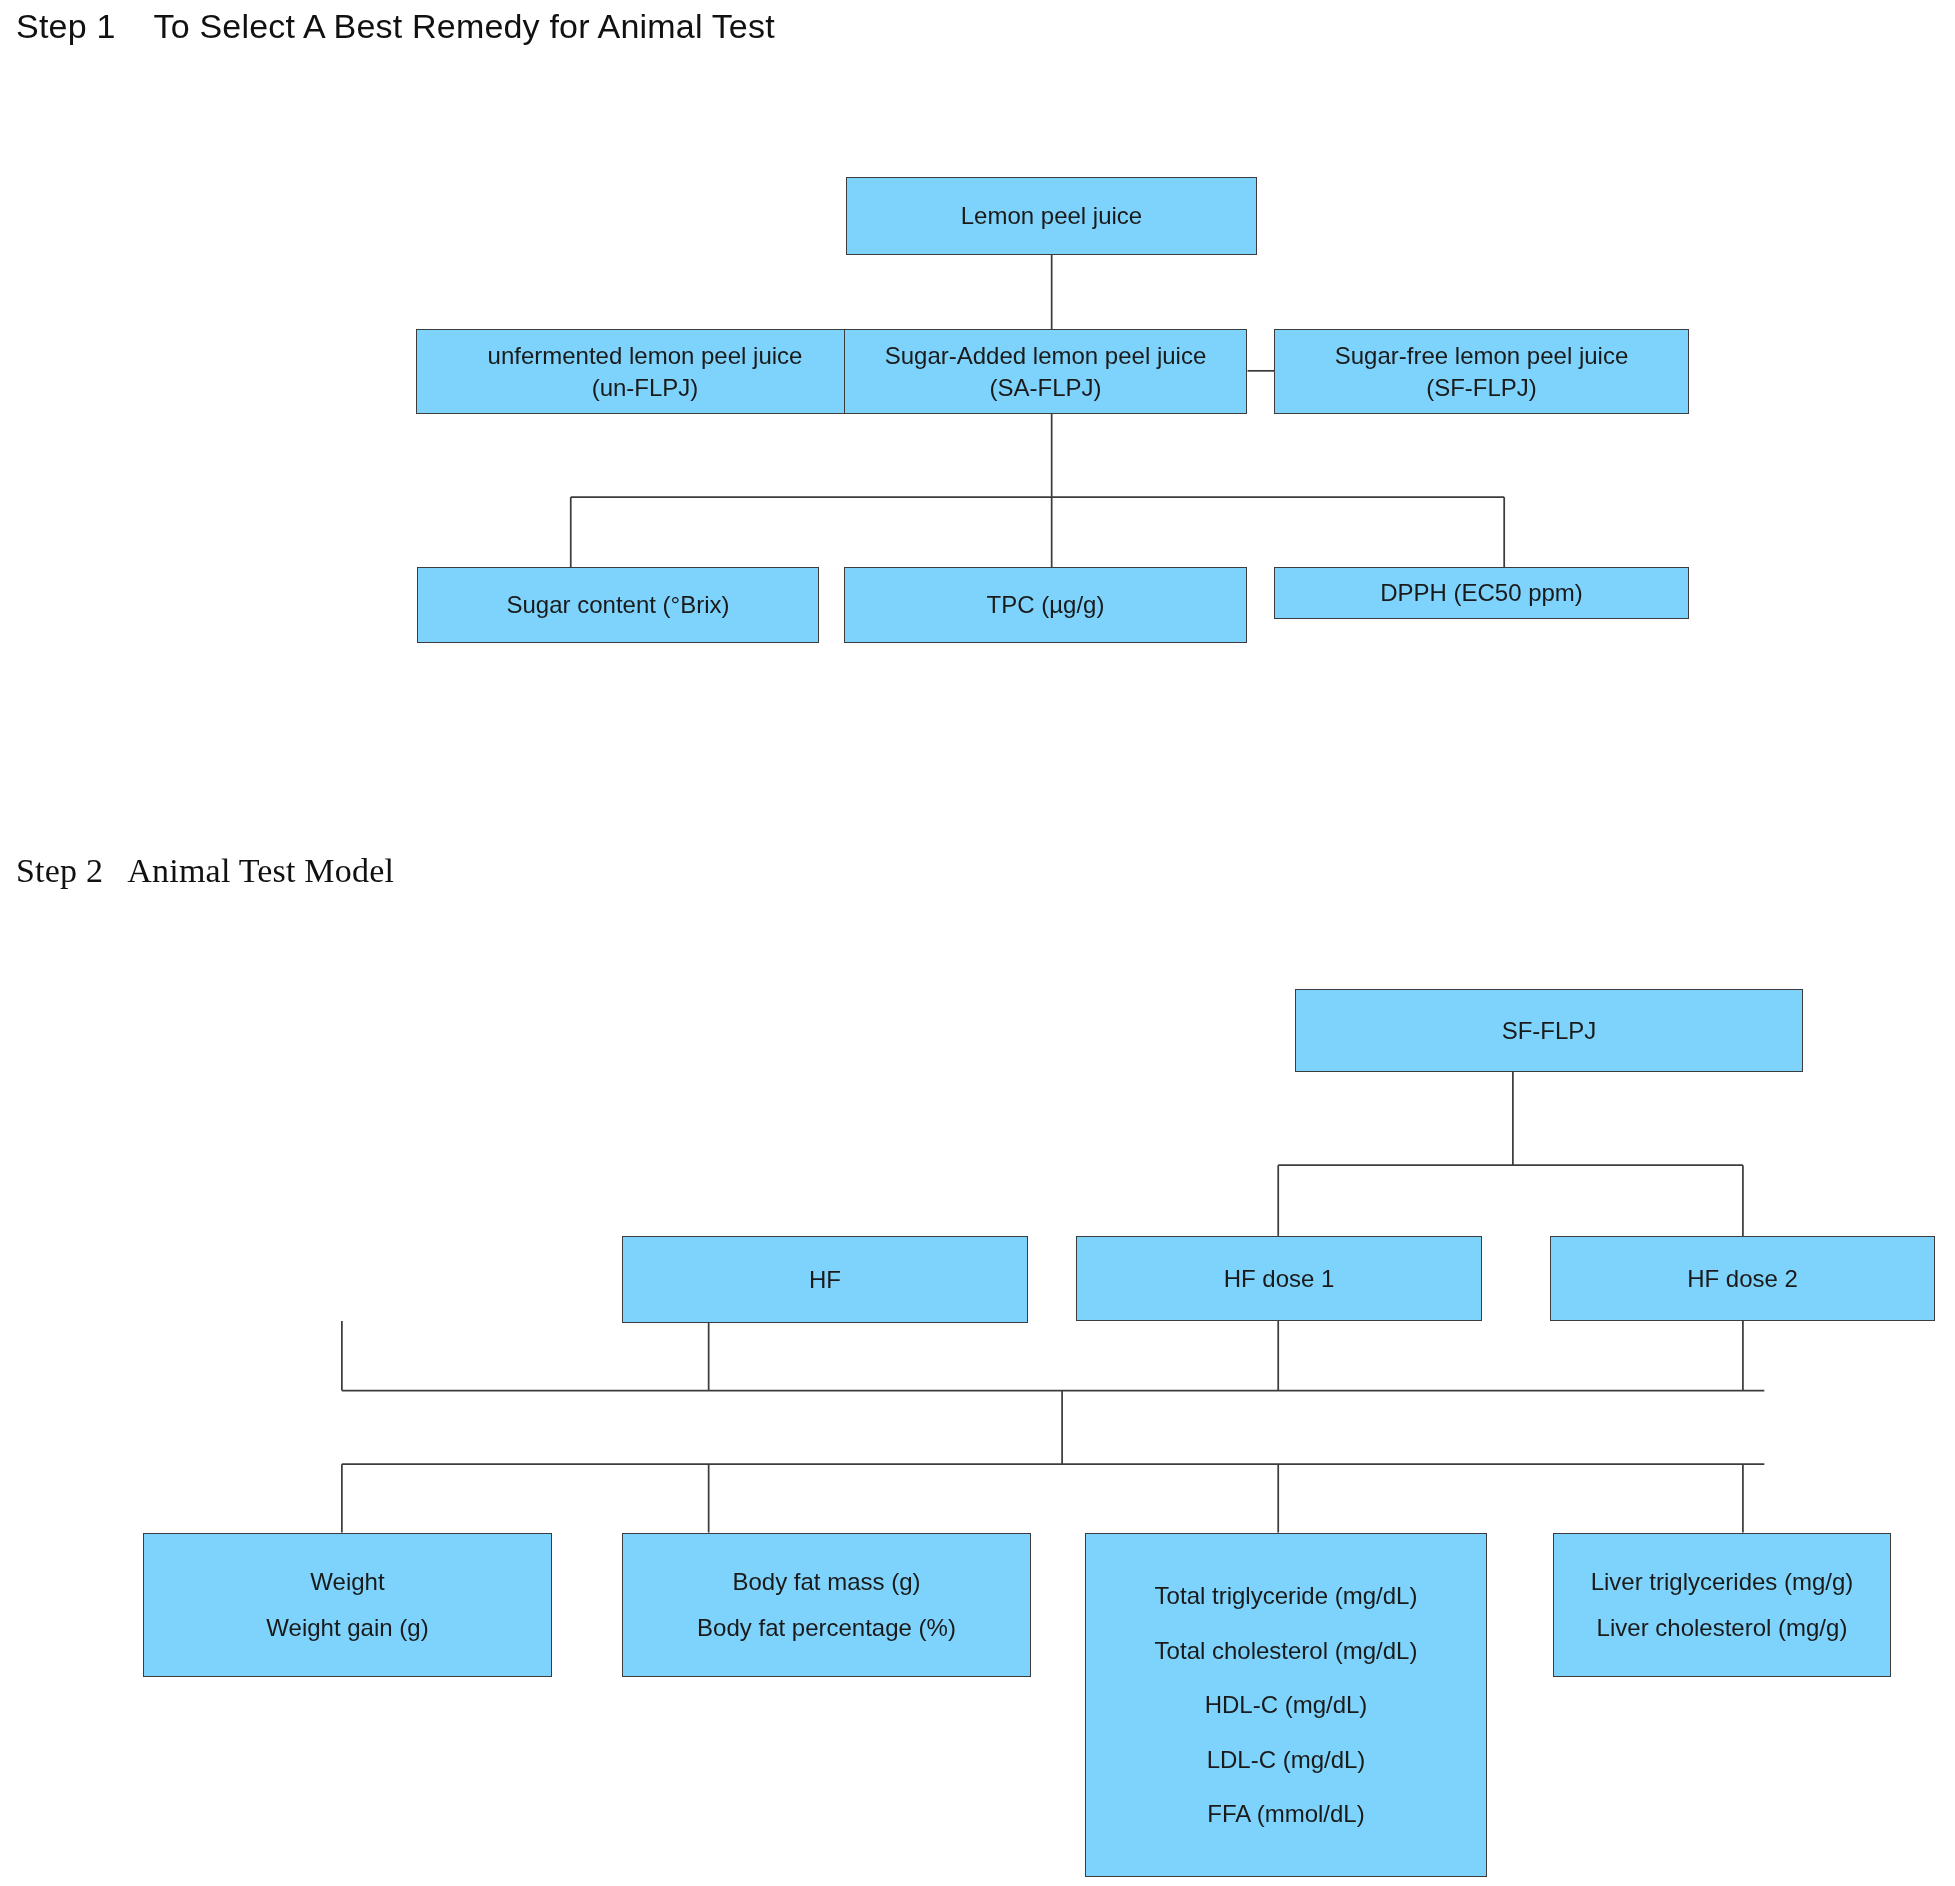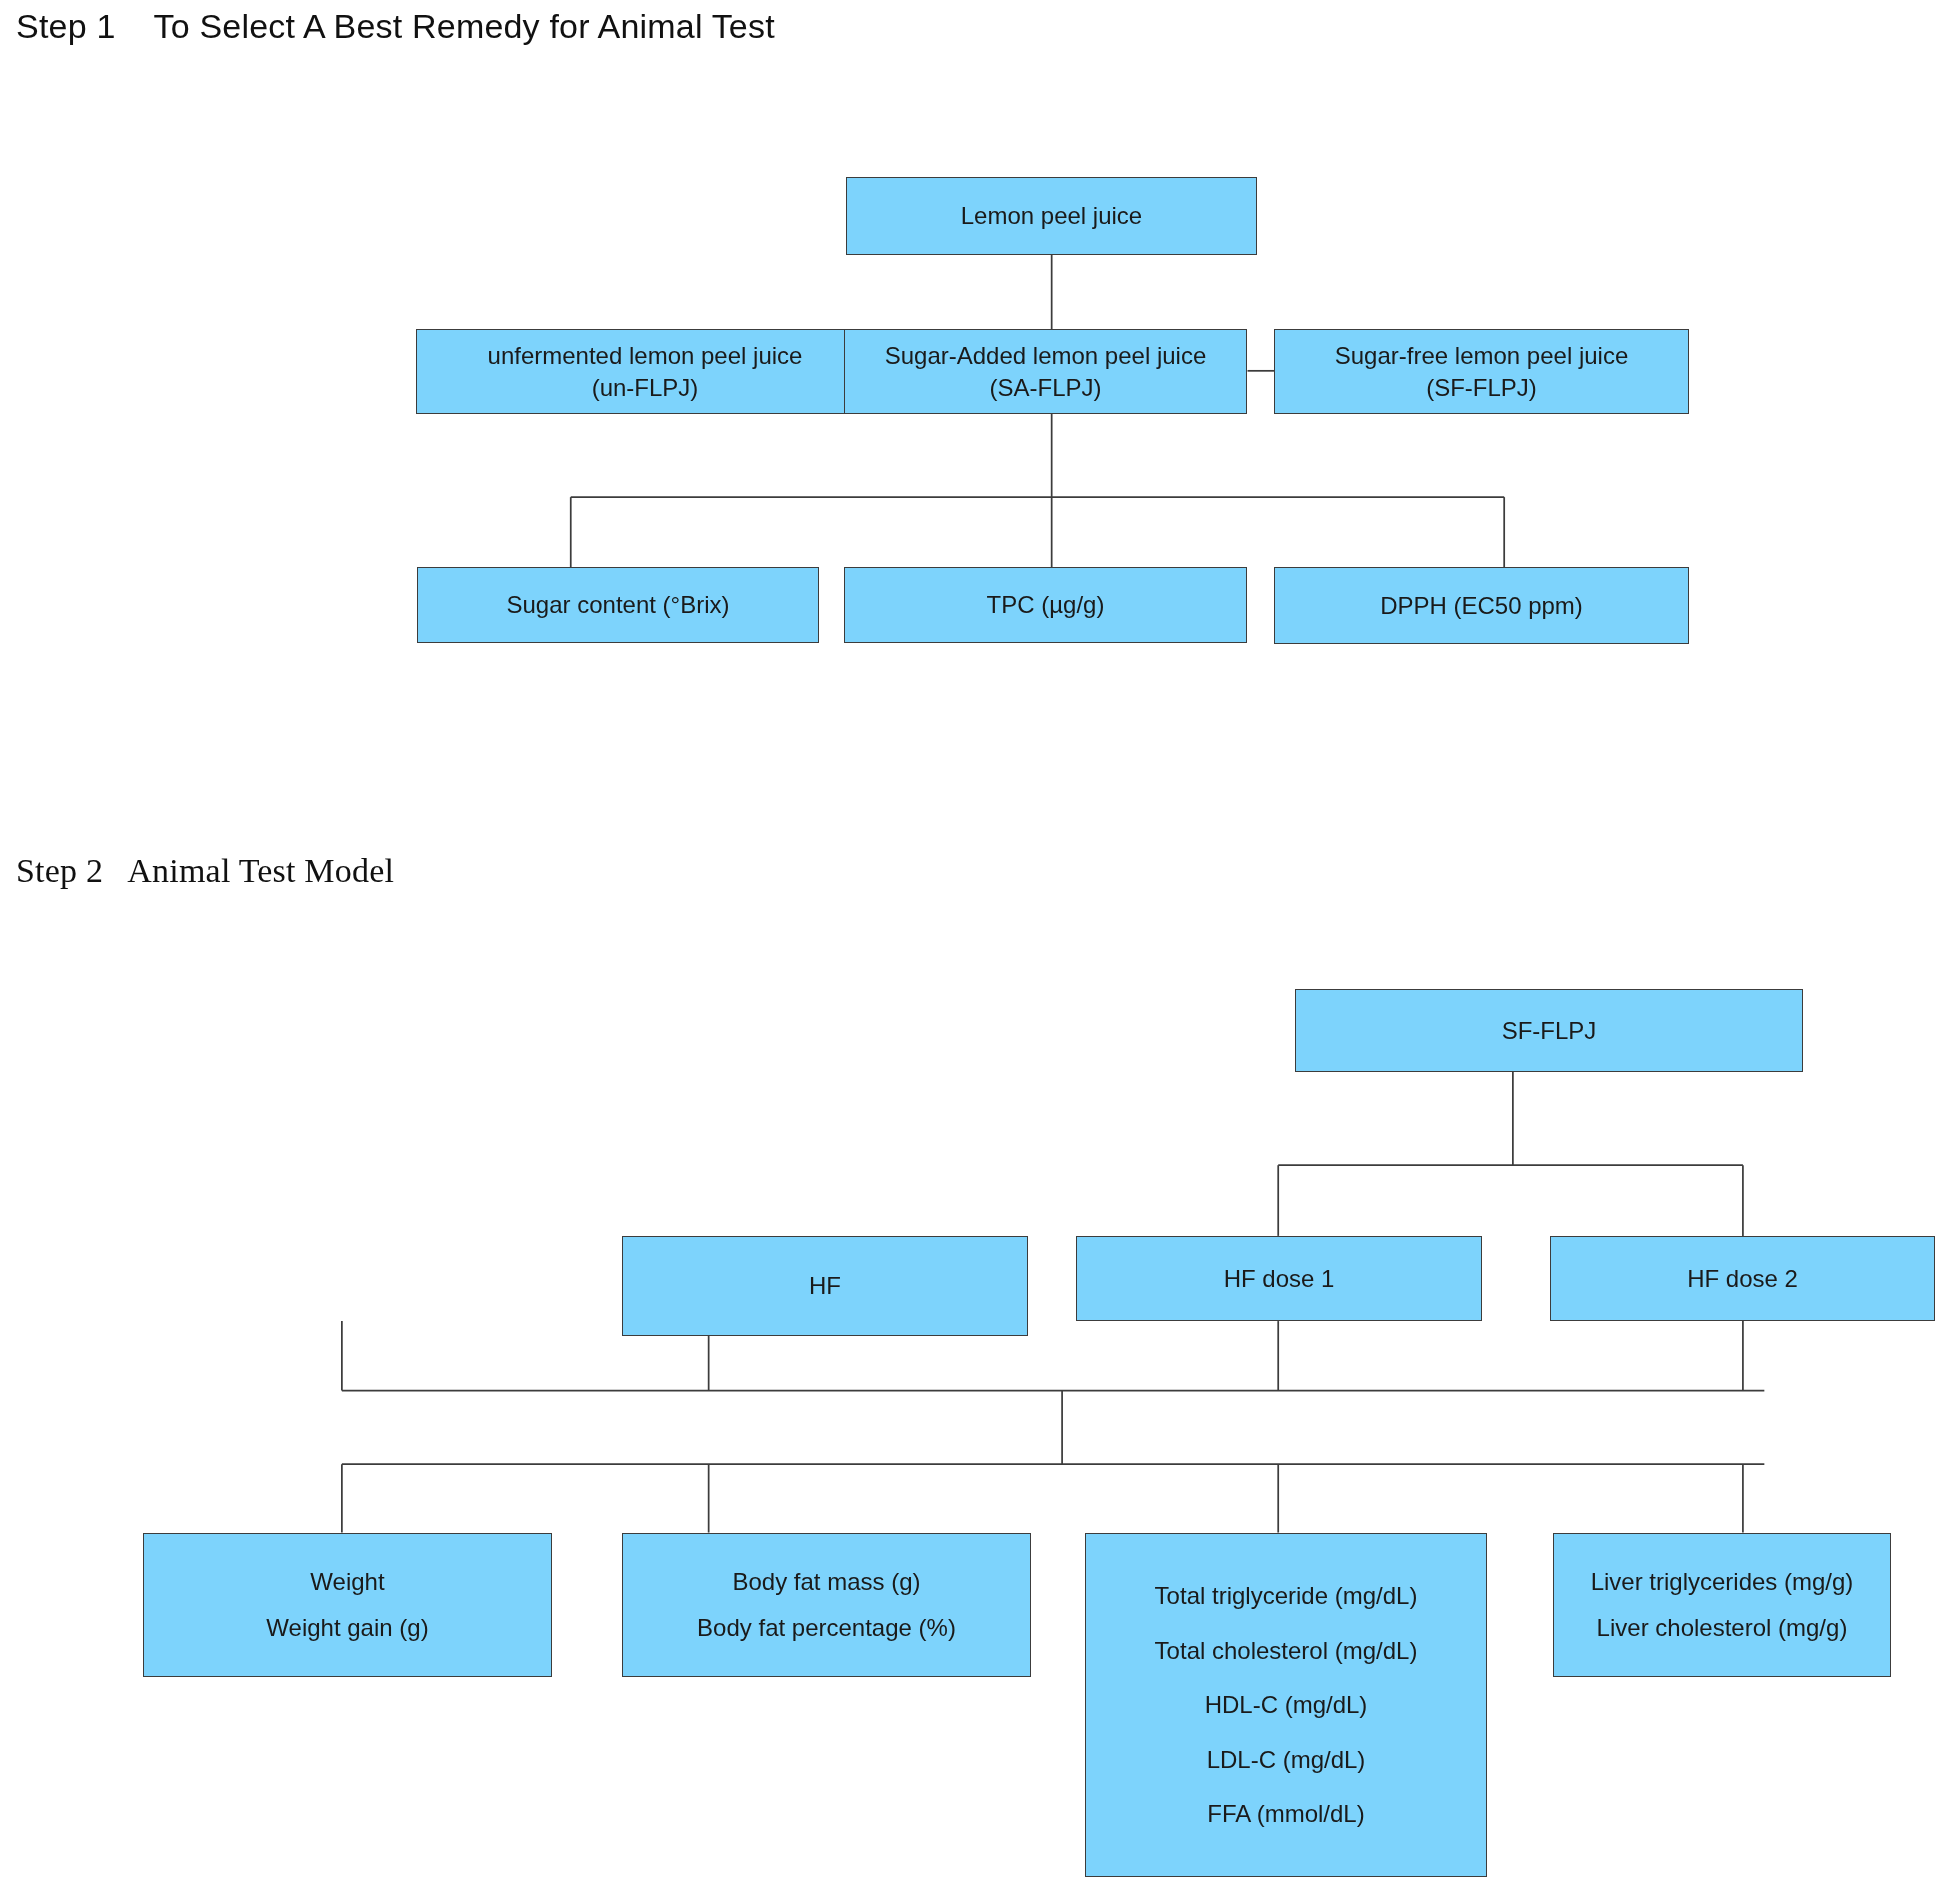--- a/index.html
+++ b/index.html
@@ -124,32 +124,32 @@
   </div>
 
   <div class="node" style="left:417px; top:567px; width:402px; height:76px;">
     <span class="line">Sugar content (°Brix)</span>
   </div>
 
   <div class="node" style="left:844px; top:567px; width:403px; height:76px;">
     <span class="line">TPC (µg/g)</span>
   </div>
 
-  <div class="node" style="left:1274px; top:567px; width:415px; height:77px;">
+  <div class="node" style="left:1274px; top:567px; width:415px; height:52px;">
     <span class="line">DPPH (EC50 ppm)</span>
   </div>
 
   <div class="step-title" id="step2-title">Step 2   Animal Test Model</div>
 
   <div class="node" style="left:1295px; top:989px; width:508px; height:83px;">
     <span class="line">SF-FLPJ</span>
   </div>
 
 
-  <div class="node" style="left:622px; top:1236px; width:406px; height:100px;text-align:right;">
+  <div class="node" style="left:622px; top:1236px; width:406px; height:87px;text-align:right;">
     <span class="line">HF</span>
   </div>
 
   <div class="node" style="left:1076px; top:1236px; width:406px; height:85px;">
     <span class="line">HF dose 1</span>
   </div>
 
   <div class="node" style="left:1550px; top:1236px; width:385px; height:85px;">
     <span class="line">HF dose 2</span>
   </div>

